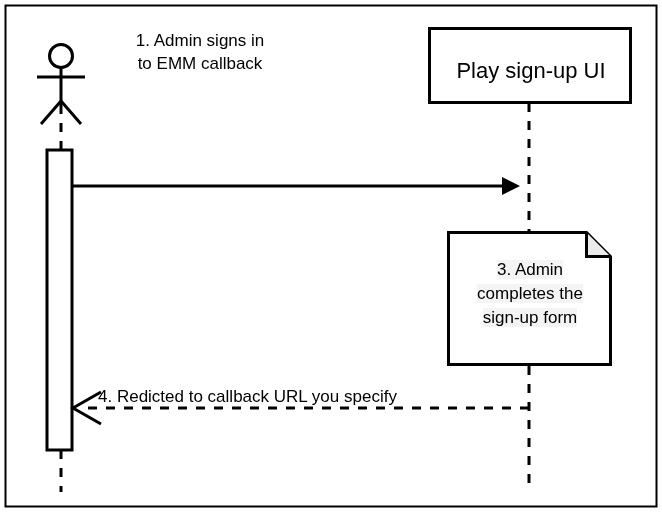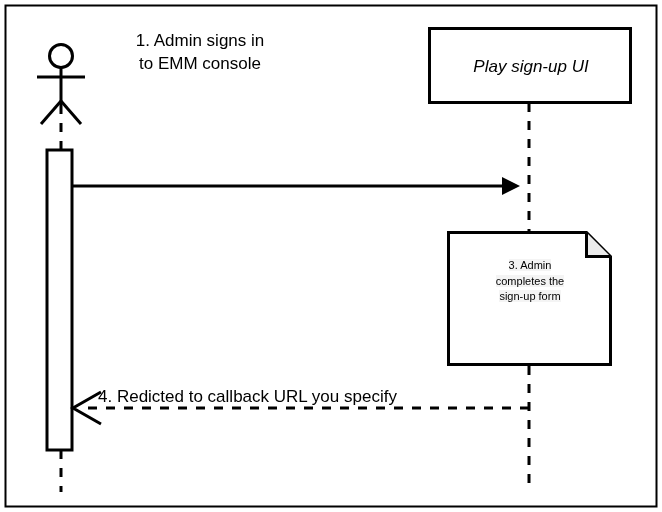--- a/index.html
+++ b/index.html
@@ -33,42 +33,41 @@
   #actor-caption {
     left: 92px;
     top: 30px;
     width: 216px;
     font-size: 17px;
   }
   #play-ui-label {
     left: 430px;
     top: 56px;
     width: 202px;
-    font-size: 17px;
-    font-style: italic;
+    font-size: 22px;
   }
   #msg2-label {
     left: 100px;
     top: 161px;
     width: 420px;
     font-size: 17px;
   }
   #msg4-label {
     left: 78px;
     top: 386px;
     width: 420px;
     font-size: 17px;
     text-align: left;
     margin-left: 20px;
   }
   #note-text {
     left: 452px;
     top: 258px;
     width: 156px;
-    font-size: 11px;
+    font-size: 17px;
     line-height: 1.42;
   }
   #note-text span {
     background: #f4f4f4;
   }
 </style>
 </head>
 <body>
 
 <div id="canvas">
@@ -105,21 +104,21 @@
       <line x1="529" y1="408" x2="84" y2="408" stroke="#000000" stroke-width="3" stroke-dasharray="9 9"></line>
       <polyline points="101,392 73,408 101,424" fill="none" stroke="#000000" stroke-width="3" stroke-linecap="butt" stroke-linejoin="miter"></polyline>
     </g>
 
     <g>
       <path d="M 448.5 232.5 L 586.5 232.5 L 610.5 256.5 L 610.5 364.5 L 448.5 364.5 Z" fill="#ffffff" stroke="#000000" stroke-width="3"></path>
       <path d="M 586.5 232.5 L 586.5 256.5 L 610.5 256.5" fill="#ebebeb" stroke="#000000" stroke-width="3"></path>
     </g>
   </svg>
 
-  <div class="dg-text" id="actor-caption"><span>1. Admin signs in</span><br><span>to EMM console</span></div>
+  <div class="dg-text" id="actor-caption"><span>1. Admin signs in</span><br><span>to EMM callback</span></div>
 
   <div class="dg-text" id="play-ui-label">Play sign-up UI</div>
 
 
   <div class="dg-text" id="msg4-label">4. Redicted to callback URL you specify</div>
 
   <div class="dg-text" id="note-text"><span>3. Admin</span><br><span>completes the</span><br><span>sign-up form</span></div>
 
 </div>
 

